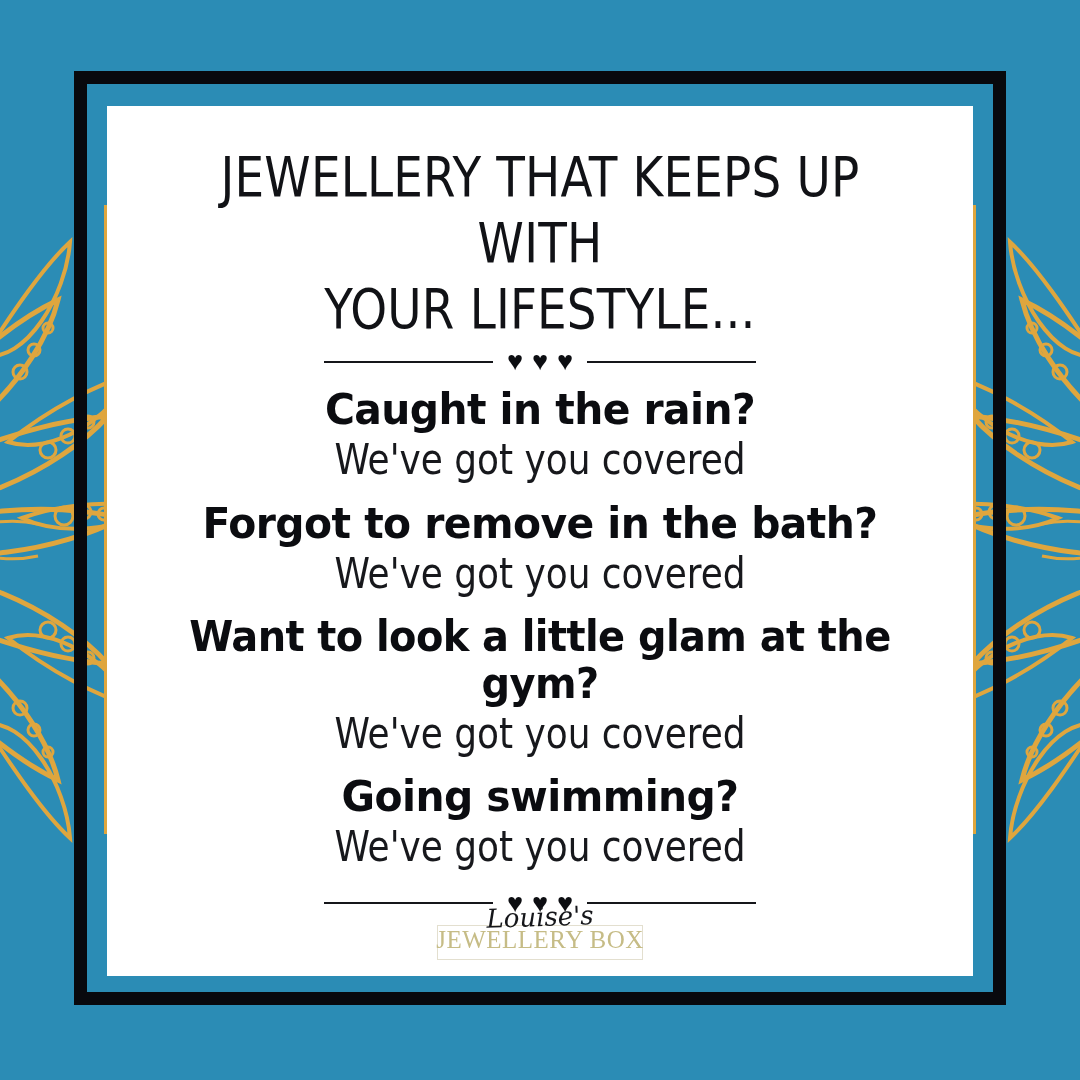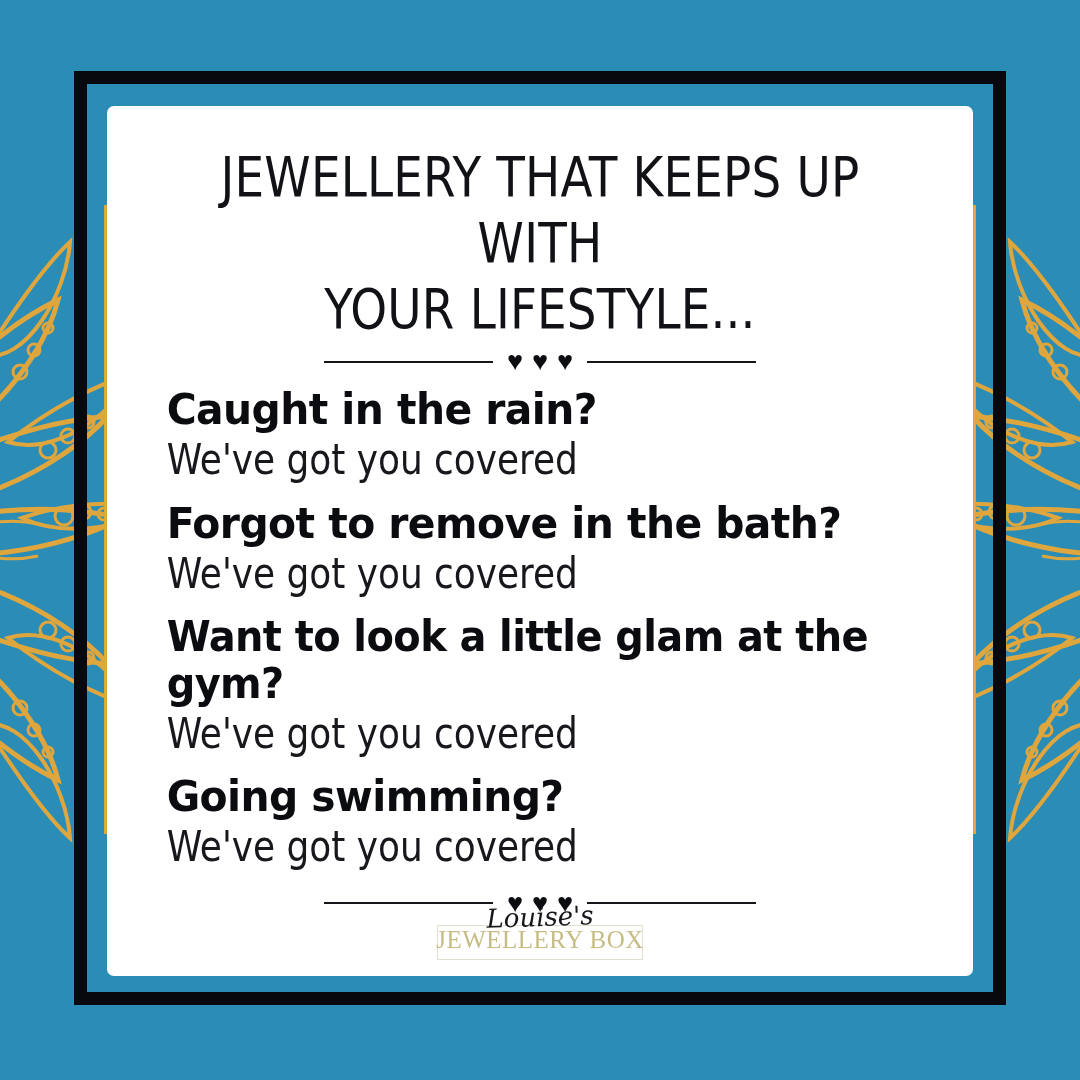--- a/index.html
+++ b/index.html
@@ -46,21 +46,20 @@
   .card{
     position:absolute;
     left:107px;top:106px;
     width:866px;height:870px;
     background:#FFFFFF;
     box-sizing:border-box;
     display:flex;
     flex-direction:column;
     align-items:center;
     padding:28px 40px 16px 40px;
-    border-radius:7px;
   }
   
   .heading{
     font-family:"Liberation Sans Narrow","DejaVu Sans Condensed","Liberation Sans",sans-serif;
     font-size:56px;
     font-weight:400;
     letter-spacing:0.2px;
     line-height:1.18;
     color:#111216;
     text-align:center;
@@ -91,21 +90,21 @@
   
   .qa-wrap{
     width:100%;
     display:flex;
     flex-direction:column;
     align-items:center;
     margin-top:10px;
   }
   .qa{
     width:100%;
-    text-align:left;
+    text-align:center;
     margin-bottom:14px;
   }
   .q{
     font-family:"DejaVu Sans","Liberation Sans",sans-serif;
     font-weight:bold;
     font-size:43px;
     line-height:1.12;
     color:#0B0C10;
     letter-spacing:-0.6px;
     transform:scaleX(0.95);

